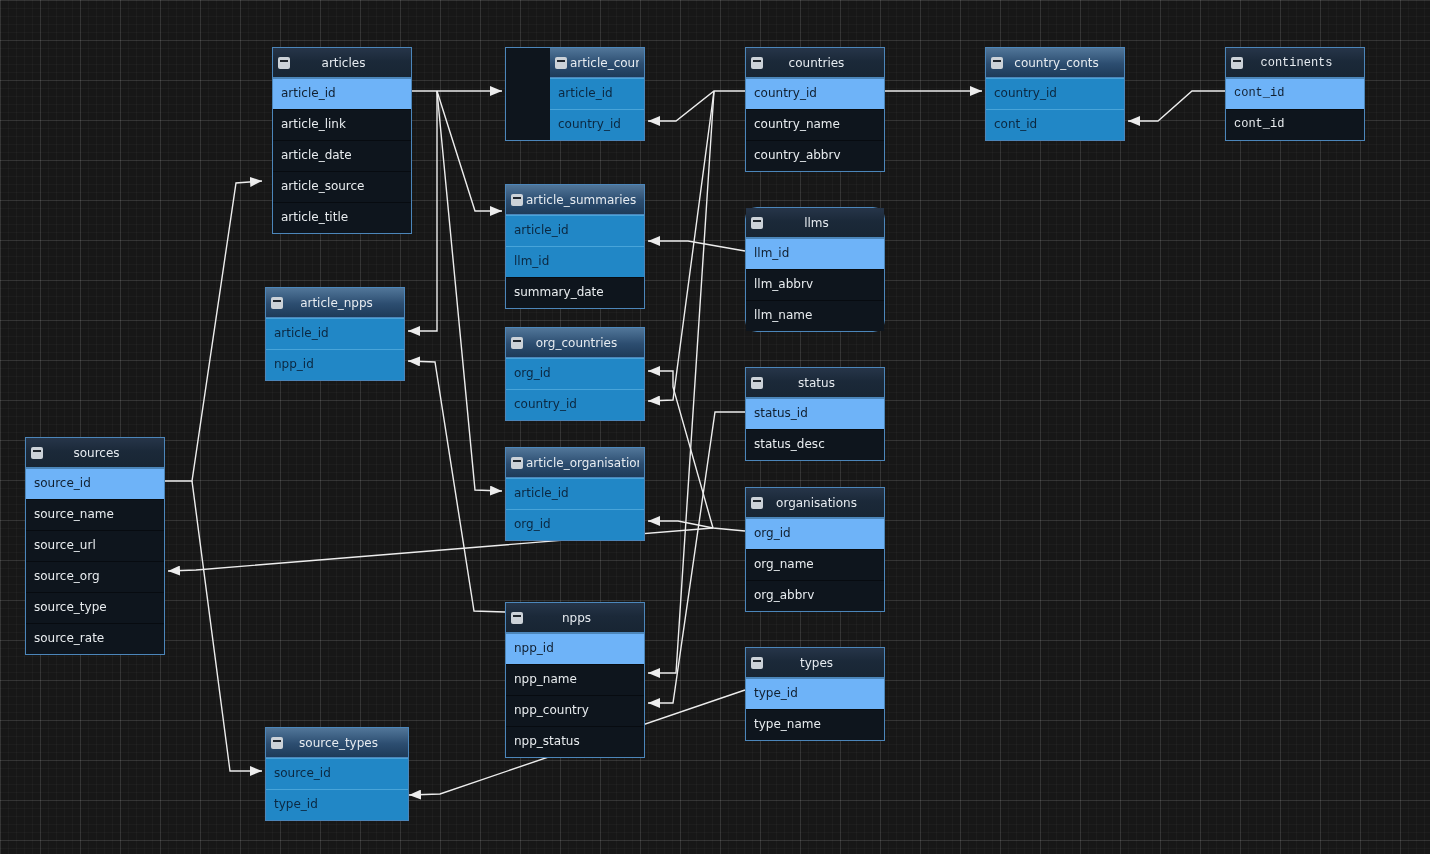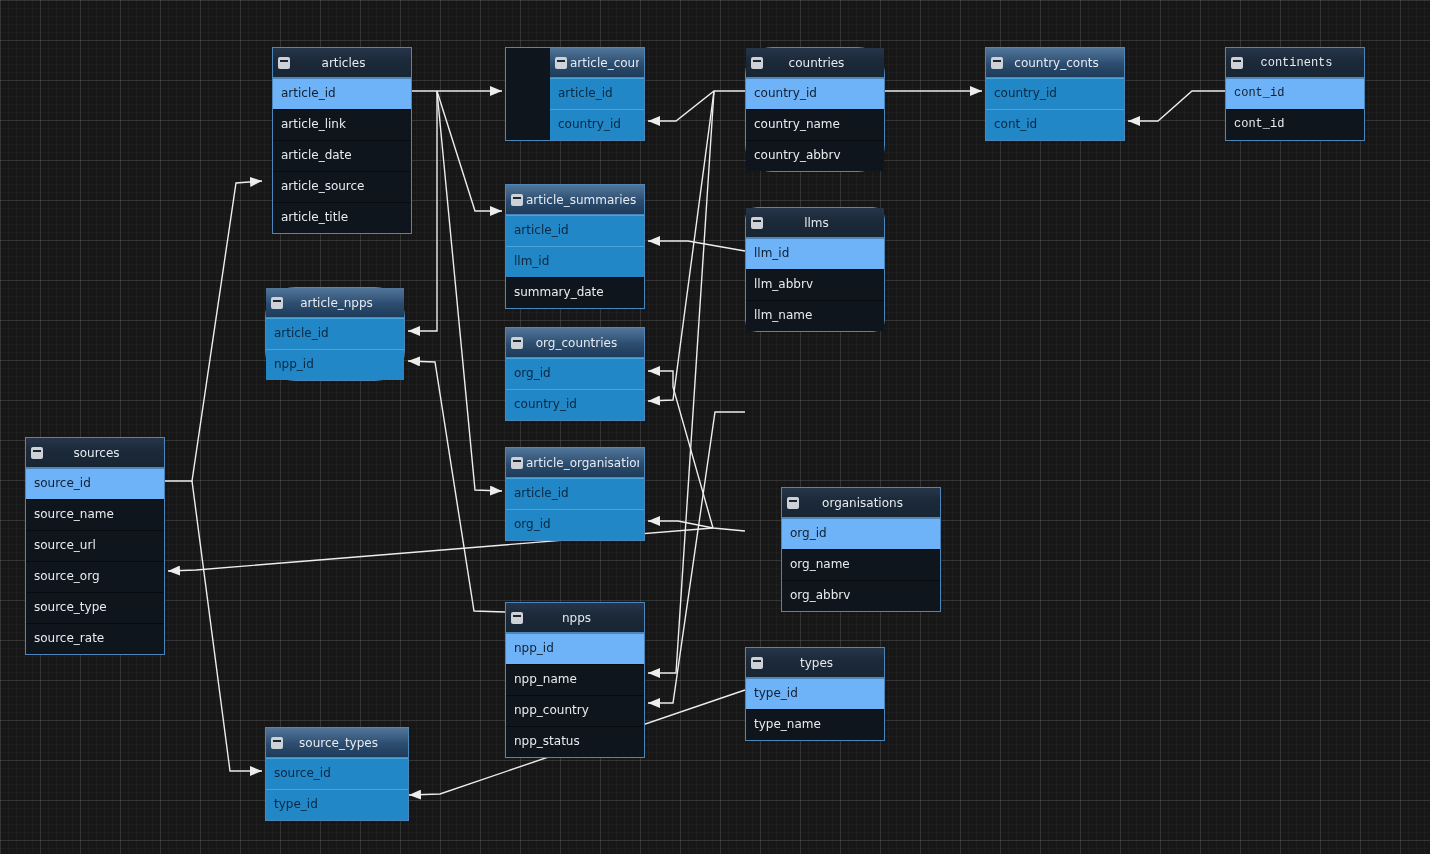--- a/index.html
+++ b/index.html
@@ -98,21 +98,21 @@
     <div class="table accent" style="left: 505px; top: 47px; width: 140px; padding-left: 44px;">
       <div class="thead">
         <span class="collapse">
           <span class="bar"></span>
         </span>
         <span class="tname">article_countries</span>
       </div>
       <div class="row fk">article_id</div>
       <div class="row fk">country_id</div>
     </div>
-    <div class="table" style="left: 745px; top: 47px; width: 140px; border-radius: 27px;">
+    <div class="table" style="left: 745px; top: 47px; width: 140px;">
       <div class="thead">
         <span class="collapse">
           <span class="bar"></span>
         </span>
         <span class="tname">countries</span>
       </div>
       <div class="row pk">country_id</div>
       <div class="row">country_name</div>
       <div class="row">country_abbrv</div>
     </div>
@@ -151,39 +151,49 @@
       <div class="thead">
         <span class="collapse">
           <span class="bar"></span>
         </span>
         <span class="tname">llms</span>
       </div>
       <div class="row pk">llm_id</div>
       <div class="row">llm_abbrv</div>
       <div class="row">llm_name</div>
     </div>
-    <div class="table accent" style="left: 265px; top: 287px; width: 140px; border-radius: 30px;">
+    <div class="table accent" style="left: 265px; top: 287px; width: 140px;">
       <div class="thead">
         <span class="collapse">
           <span class="bar"></span>
         </span>
         <span class="tname">article_npps</span>
       </div>
       <div class="row fk">article_id</div>
       <div class="row fk">npp_id</div>
     </div>
     <div class="table accent" style="left: 505px; top: 327px; width: 140px;">
       <div class="thead">
         <span class="collapse">
           <span class="bar"></span>
         </span>
         <span class="tname">org_countries</span>
       </div>
       <div class="row fk">org_id</div>
       <div class="row fk">country_id</div>
+    </div>
+    <div class="table" style="left: 745px; top: 367px; width: 140px;">
+      <div class="thead">
+        <span class="collapse">
+          <span class="bar"></span>
+        </span>
+        <span class="tname">status</span>
+      </div>
+      <div class="row pk">status_id</div>
+      <div class="row">status_desc</div>
     </div>
     <div class="table" style="left: 25px; top: 437px; width: 140px;">
       <div class="thead">
         <span class="collapse">
           <span class="bar"></span>
         </span>
         <span class="tname">sources</span>
       </div>
       <div class="row pk">source_id</div>
       <div class="row">source_name</div>
@@ -195,21 +205,21 @@
     <div class="table accent" style="left: 505px; top: 447px; width: 140px;">
       <div class="thead">
         <span class="collapse">
           <span class="bar"></span>
         </span>
         <span class="tname">article_organisations</span>
       </div>
       <div class="row fk">article_id</div>
       <div class="row fk">org_id</div>
     </div>
-    <div class="table" style="left: 745px; top: 487px; width: 160px; margin-left: 36px;">
+    <div class="table" style="left: 745px; top: 487px; width: 140px;">
       <div class="thead">
         <span class="collapse">
           <span class="bar"></span>
         </span>
         <span class="tname">organisations</span>
       </div>
       <div class="row pk">org_id</div>
       <div class="row">org_name</div>
       <div class="row">org_abbrv</div>
     </div>

